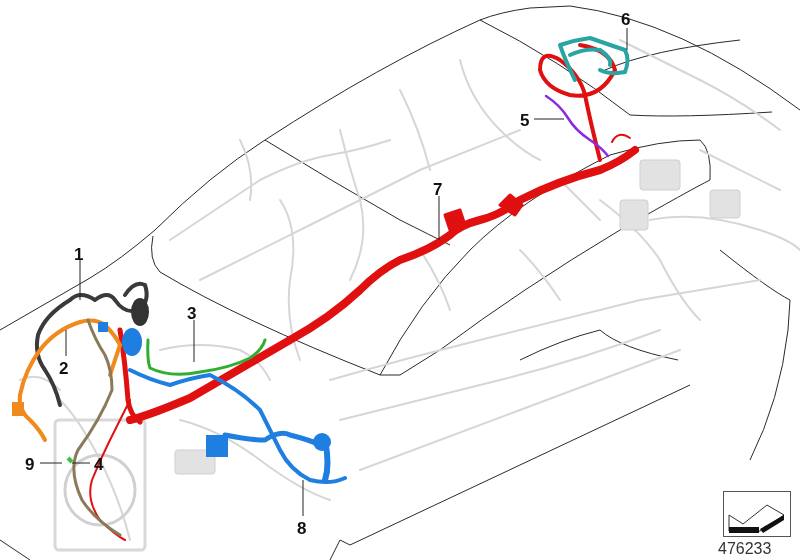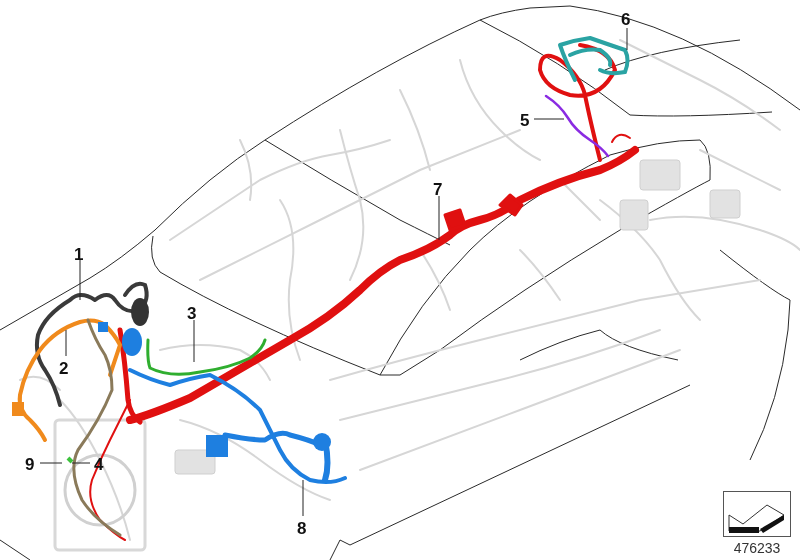--- a/index.html
+++ b/index.html
@@ -7,22 +7,22 @@
     #diagram { position: absolute; left: 0; top: 0; width: 800px; height: 560px; }
     .callout-label {
       position: absolute; font-family: "Liberation Sans", sans-serif; font-weight: bold;
       font-size: 17px; color: #111; line-height: 1; cursor: pointer;
     }
     .ref-box {
       position: absolute; left: 723px; top: 491px; width: 68px; height: 46px;
       border: 1px solid #555; background: #fff; box-sizing: border-box;
     }
     .ref-number {
-      position: absolute; left: 718px; top: 540px; width: 78px; text-align: center;
-      font-family: "Liberation Sans", sans-serif; font-size: 14px; color: #333;
+      position: absolute; left: 718px; top: 540px; width: 78px; 
+      font-family: "Liberation Sans", sans-serif; font-size: 16px; color: #333;
     }
   </style>
 </head>
 <body>
 
 <svg id="diagram" viewBox="0 0 800 560" xmlns="http://www.w3.org/2000/svg">
 
   <g fill="none" stroke="#2a2a2a" stroke-width="1">
 
     <path d="M0 330 L90 278 Q120 260 155 230 Q210 175 265 140 Q380 65 480 20 Q500 12 530 8 L570 6"></path>

